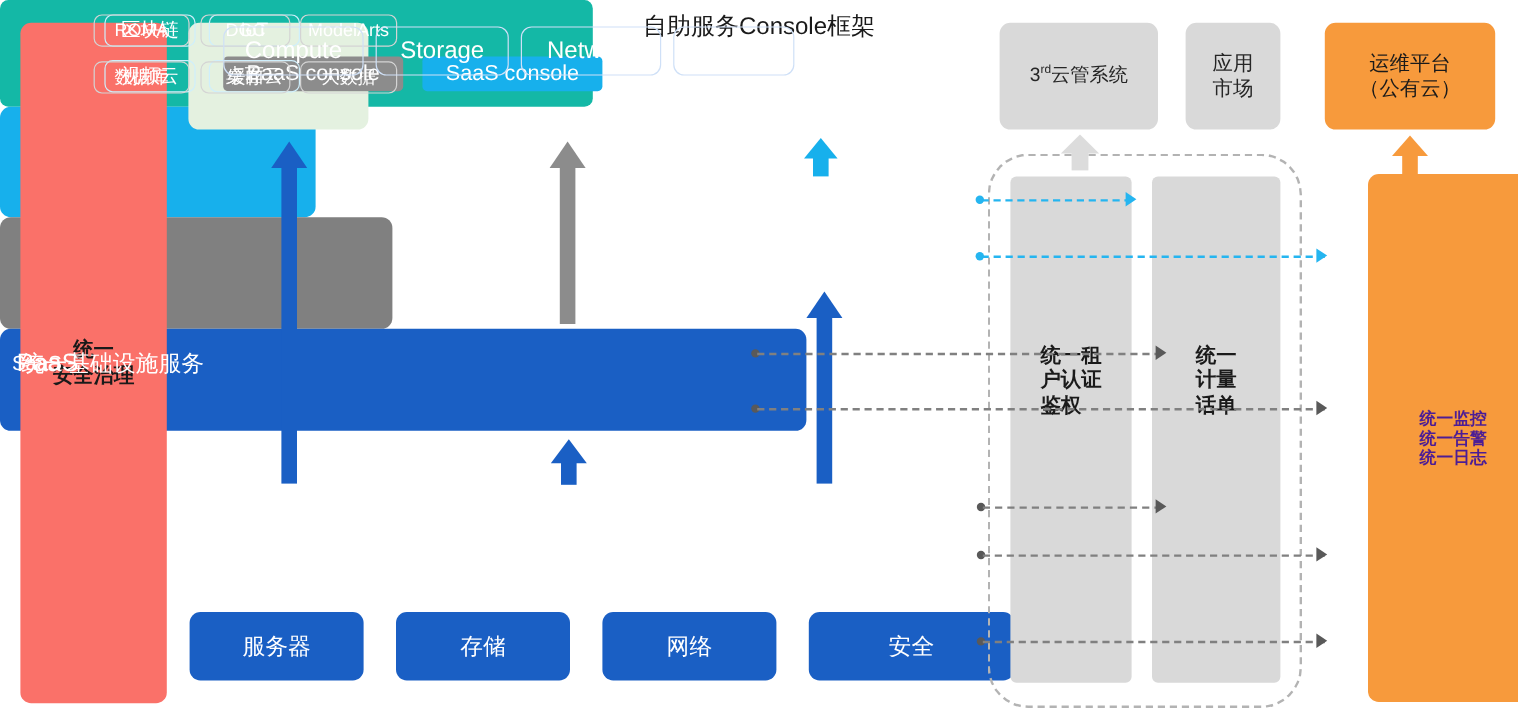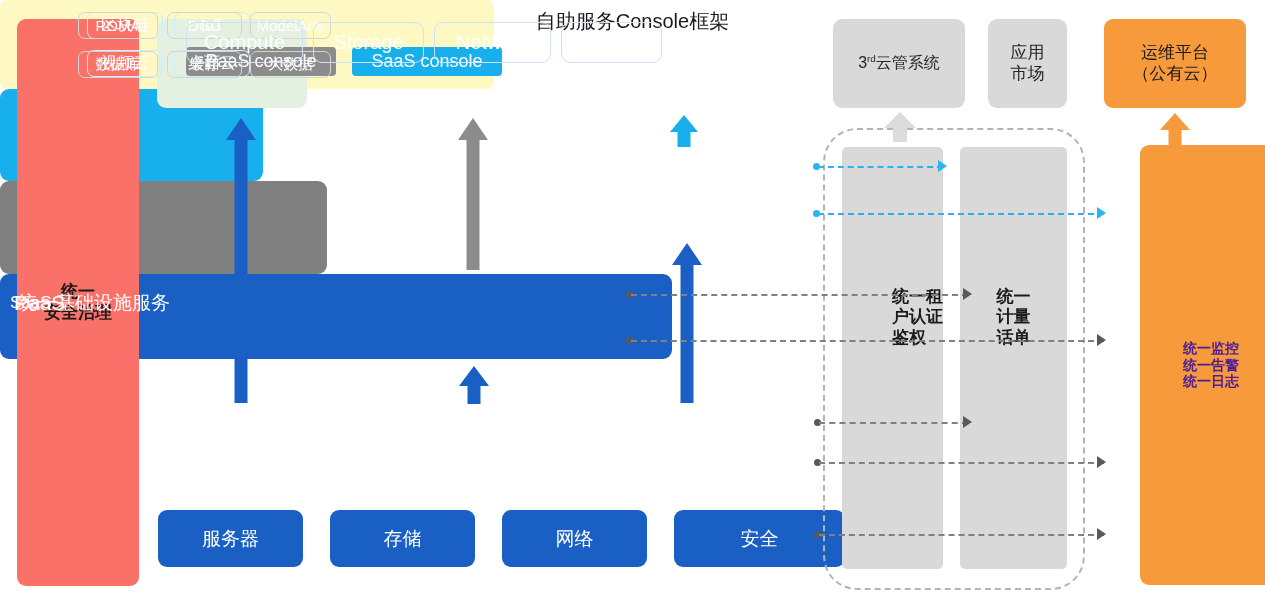--- a/index.html
+++ b/index.html
@@ -7,21 +7,21 @@
   #canvas{position:relative;width:1265px;height:605px;overflow:hidden;background:#fff;}
   .box{position:absolute;box-sizing:border-box;display:flex;align-items:center;justify-content:center;text-align:center;line-height:1.18;}
 
   
   #sec-gov{left:17px;top:19px;width:122px;height:567px;background:#fa7169;border-radius:9px;color:#1a1a1a;font-size:17px;font-weight:700;}
 
   
   #api-gw{left:157px;top:19px;width:150px;height:89px;background:#e4f1e0;border-radius:9px;color:#262626;font-size:19px;}
 
   
-  #console-frame{left:322px;top:19px;width:494px;height:89px;background:#fef9c3;border-radius:7px;display:block;}
+  #console-frame{left:322px;top:19px;width:494px;height:89px;background:#14b8a6;border-radius:7px;display:block;}
   #console-title{position:absolute;left:0;top:8px;width:100%;text-align:center;color:#1a1a1a;font-size:20px;font-weight:400;}
   .console-pill{position:absolute;top:47px;height:29px;border-radius:4px;display:flex;align-items:center;justify-content:center;color:#fff;font-size:18px;}
   #pill-iaas{left:18px;width:150px;background:#1f5fbf;}
   #pill-paas{left:186px;width:150px;background:#8c8c8c;}
   #pill-saas{left:352px;width:150px;background:#17b0ec;}
 
   
   #third-party{left:833px;top:19px;width:132px;height:89px;background:#d9d9d9;border-radius:9px;color:#262626;font-size:16px;}
   #app-market{left:988px;top:19px;width:79px;height:89px;background:#d9d9d9;border-radius:9px;color:#262626;font-size:17px;}
 
@@ -61,21 +61,21 @@
   
   .res-box{position:absolute;top:510px;height:57px;background:#1a5fc4;border-radius:9px;display:flex;align-items:center;justify-content:center;color:#fff;font-size:19px;}
   #res-0{left:158px;width:145px;}
   #res-1{left:330px;width:145px;}
   #res-2{left:502px;width:145px;}
   #res-3{left:674px;width:171px;}
 
   
   #shared-container{position:absolute;left:823px;top:128px;width:262px;height:462px;border:2.5px dashed #b3b3b3;border-radius:34px;box-sizing:border-box;}
   .shared-col{position:absolute;background:#d9d9d9;border-radius:5px;display:flex;align-items:flex-start;justify-content:center;color:#1a1a1a;font-size:17px;font-weight:700;padding-top:140px;box-sizing:border-box;line-height:1.2;}
-  #shared-col-0{left:842px;top:147px;width:101px;height:422px;justify-content:flex-end;}
+  #shared-col-0{left:842px;top:147px;width:101px;height:422px;}
   #shared-col-1{left:960px;top:147px;width:107px;height:422px;}
 
   
   .uparrow{position:absolute;}
   .uparrow .stem{position:absolute;left:50%;transform:translateX(-50%);bottom:0;}
   .uparrow .head{position:absolute;left:50%;transform:translateX(-50%);top:0;width:0;height:0;border-style:solid;border-left-color:transparent;border-right-color:transparent;}
 
   
   .dline{position:absolute;height:0;border-top:2.5px dashed #808080;}
   .dline.cyan{border-top-color:#25b5f0;}

